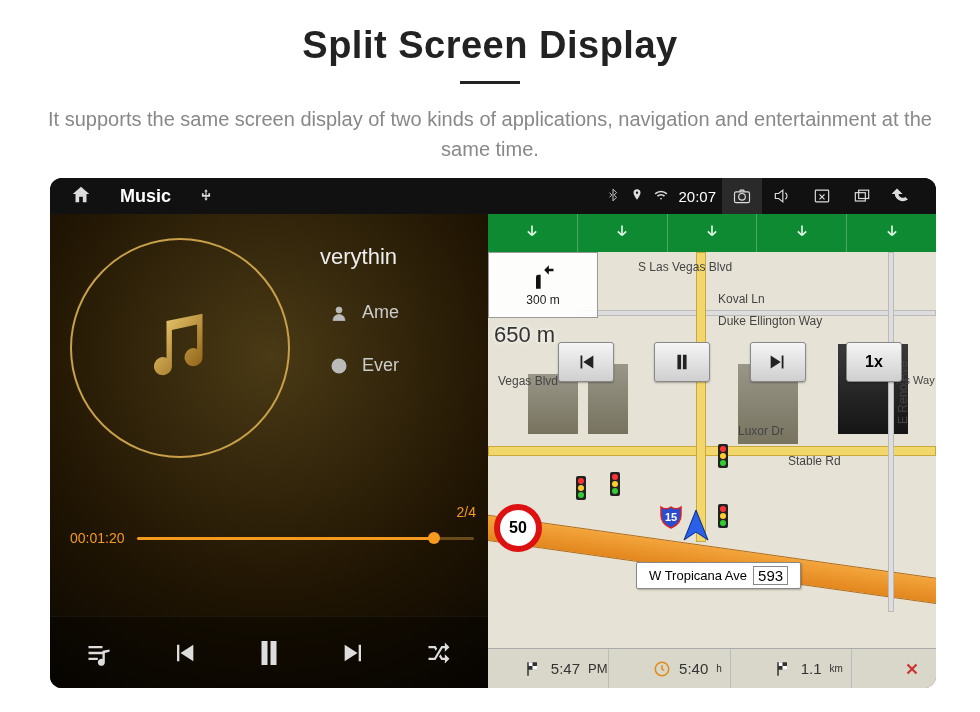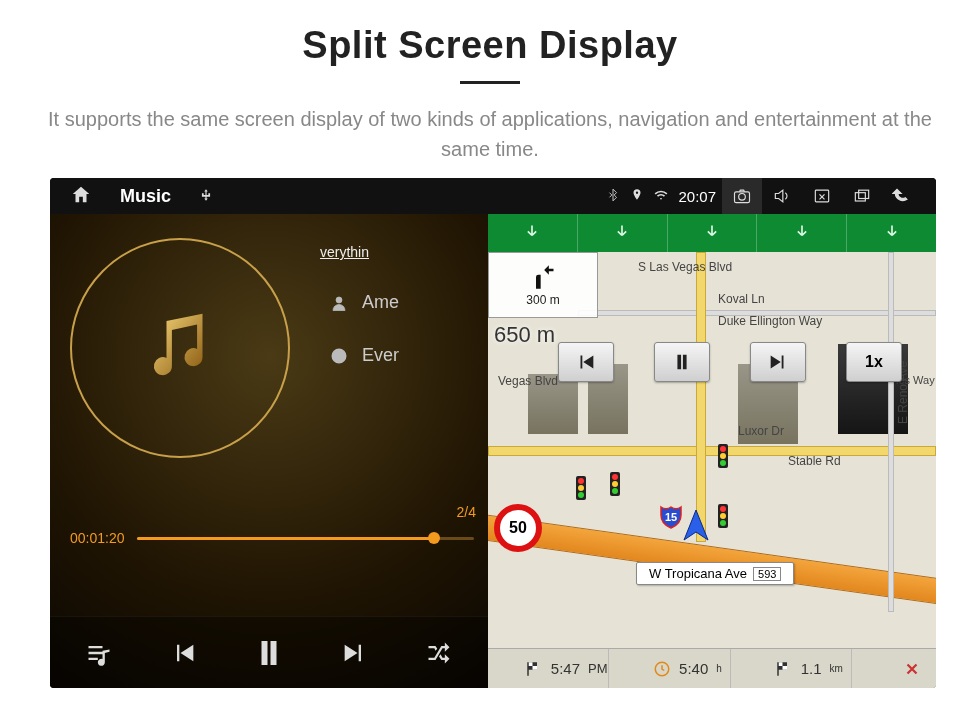--- a/index.html
+++ b/index.html
@@ -2,21 +2,21 @@
 <html><head>
 <meta charset="utf-8">
 <style>
 * { margin:0; padding:0; box-sizing:border-box; font-family: Arial, sans-serif; }
 body { background:#fff; width:980px; height:712px; position:relative; overflow:hidden; }
 
 .page-title { text-align:center; font-size:38px; font-weight:700; color:#222; margin-top:24px; letter-spacing:0.5px; }
 .title-underline { width:60px; height:3px; background:#222; margin:14px auto 0; }
 .subtitle { text-align:center; color:#888; font-size:20px; line-height:1.5; margin:20px 40px 0; }
 
-.device { position:absolute; left:50px; top:178px; width:886px; height:510px; background:#000; border-radius:4px; overflow:hidden; display:flex; flex-direction:column; }
+.device { position:absolute; left:50px; top:178px; width:886px; height:510px; background:#000; border-radius:12px; overflow:hidden; display:flex; flex-direction:column; }
 
 
 .statusbar { height:36px; background:#111; display:flex; align-items:center; color:#fff; font-size:14px; }
 .sb-left { flex:1; display:flex; align-items:center; gap:28px; padding-left:20px; }
 .sb-left .home-icon svg { width:22px; height:22px; fill:#ddd; }
 .sb-left .music-label { font-weight:600; font-size:18px; }
 .sb-left .usb-icon svg { width:14px; height:18px; fill:#ddd; }
 .sb-mid { display:flex; align-items:center; gap:10px; font-size:15px; padding-right:6px;}
 .sb-mid svg { width:14px; height:14px; fill:#ddd; }
 .sb-right { display:flex; align-items:center; gap:0; padding-right:14px; }
@@ -163,21 +163,21 @@
             <defs>
                 <linearGradient id="g1" x1="0" y1="0" x2="1" y2="1">
                   <stop offset="0" stop-color="#f5d67a"></stop>
                   <stop offset="1" stop-color="#8a5a10"></stop>
                 </linearGradient>
               </defs>
             <path d="M35 20 L75 12 V60 a10 10 0 11-6-9 V24 L41 30 V70 a10 10 0 11-6-9z" fill="url(#g1)"></path>
           </svg>
         </div>
         <div class="meta">
-          <div class="meta-row" style="margin-left:-10px; font-size:14px; color:#eee;text-decoration:underline;">
+          <div class="meta-row" style="margin-left:-10px; font-size:22px; color:#eee;">
             <span>verythin</span>
           </div>
           <div class="meta-row">
             <svg viewBox="0 0 24 24">
                 <circle cx="12" cy="8" r="4"></circle>
                 <path d="M4 22a8 8 0 0116 0z"></path>
               </svg>
             <span>Ame</span>
           </div>
           <div class="meta-row">
@@ -316,21 +316,21 @@
           <span class="tl-g"></span>
         </div>
       <div class="traffic-light" style="left:230px; top:290px;">
           <span class="tl-r"></span>
           <span class="tl-y"></span>
           <span class="tl-g"></span>
         </div>
 
       <div class="pill" style="left:148px; top:348px;">
         <span>W Tropicana Ave</span>
-        <span style="border:1px solid #888; padding:0 4px; font-size:11px;">593</span>
+        <span style="border:1px solid #888; padding:0 4px; font-size:15px;">593</span>
       </div>
 
       <div class="media-strip">
         <div class="media-btn">
             <svg viewBox="0 0 24 24">
               <path d="M6 5h2v14H6zM20 5v14L9 12z"></path>
             </svg>
           </div>
         <div class="media-btn">
             <svg viewBox="0 0 24 24">

